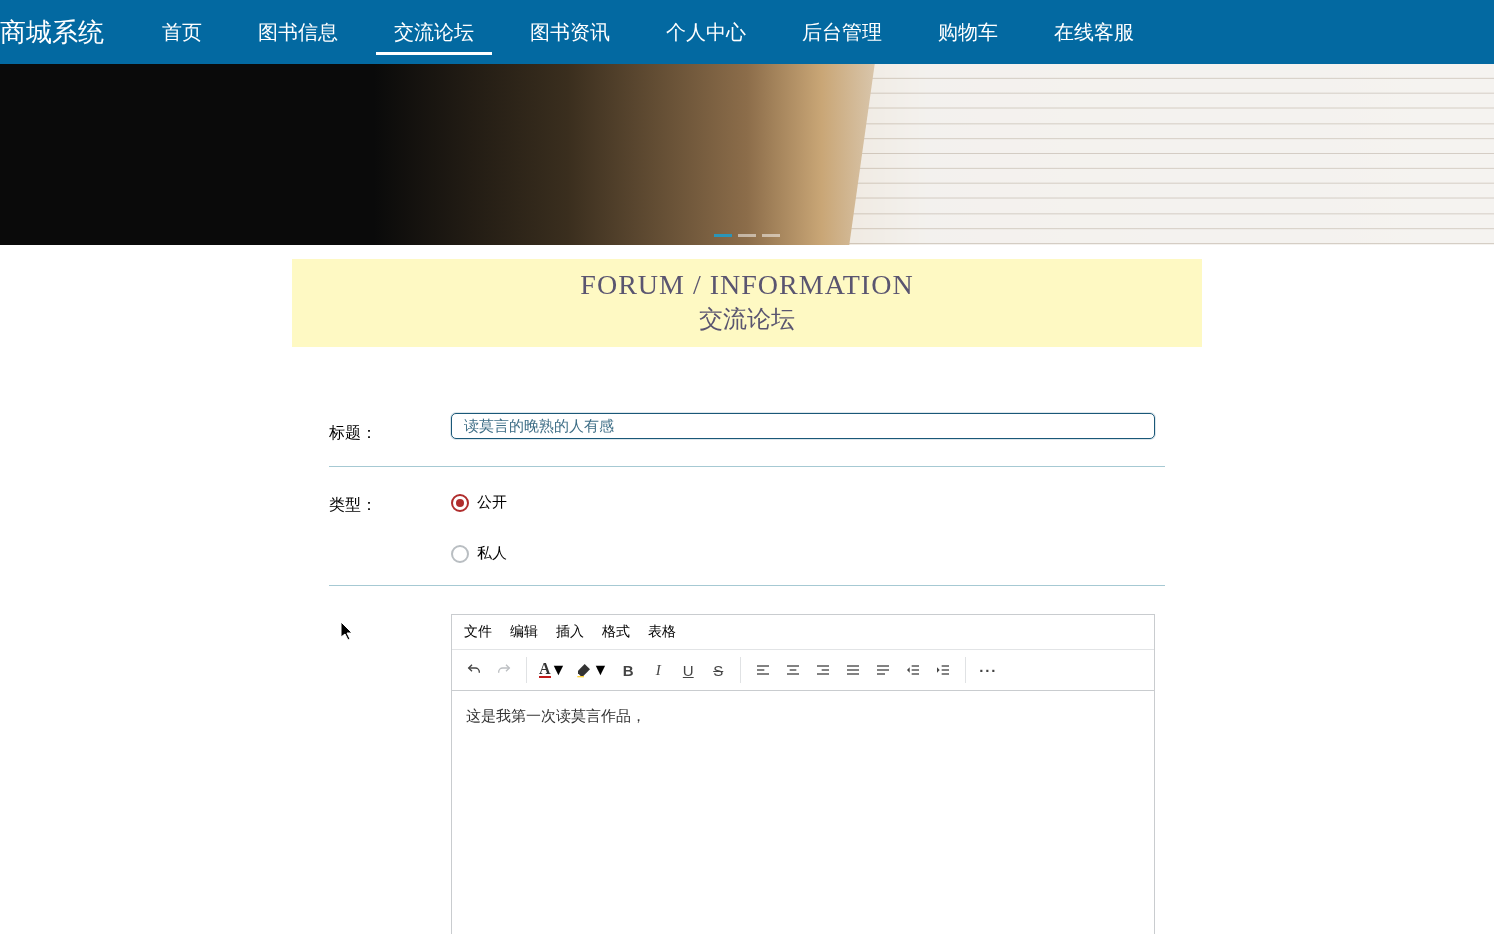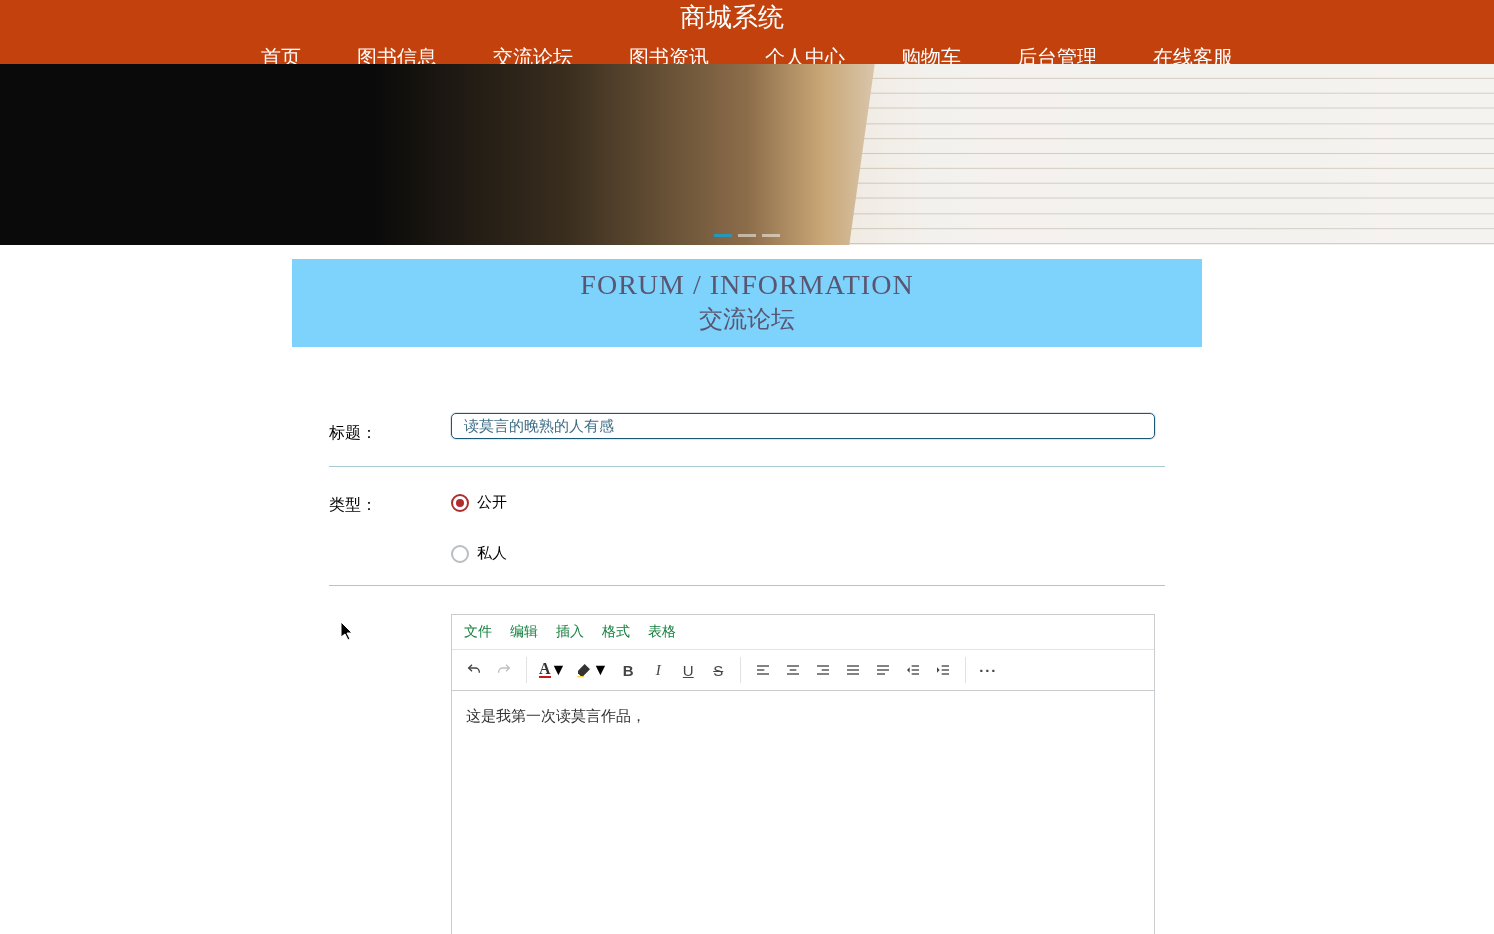--- a/index.html
+++ b/index.html
@@ -1,25 +1,24 @@
 <!DOCTYPE html>
 <html><head>
   <meta charset="utf-8">
   <style>
     * { margin: 0; padding: 0; box-sizing: border-box; }
     body { font-family: "Microsoft YaHei", Arial, sans-serif; background: #ffffff; }
 
     
     .navbar {
-      background: #c2410c;
+      background: #0369a1;
       height: 64px;
       display: flex;
       align-items: center;
       color: #fff;
-      flex-direction: column;
     }
     .brand {
       font-size: 26px;
       font-weight: 500;
       padding: 0 30px 0 0;
       white-space: nowrap;
     }
     .nav-items { display: flex; gap: 0; }
     .nav-item {
       padding: 0 28px;
@@ -71,21 +70,21 @@
       width: 18px;
       height: 3px;
       background: rgba(255,255,255,0.5);
     }
     .dot.active { background: #2b95b8; }
 
     
     .page-heading {
       margin: 14px auto 0;
       width: 910px;
-      background: #7dd3fc;
+      background: #fef9c3;
       text-align: center;
       padding: 10px 0 12px;
       color: #5a5570;
     }
     .page-heading .en {
       font-family: Georgia, 'Times New Roman', serif;
       font-size: 28px;
       letter-spacing: 1px;
     }
     .page-heading .zh {
@@ -153,21 +152,21 @@
       flex: 1;
       max-width: 704px;
       border: 1px solid #c9cccf;
       background: #fff;
     }
     .editor-menu {
       display: flex;
       gap: 18px;
       padding: 8px 12px;
       font-size: 14px;
-      color: #15803d;
+      color: #000000;
       border-bottom: 1px solid #e2e4e6;
     }
     .editor-menu span { cursor: pointer; }
     .editor-toolbar {
       display: flex;
       align-items: center;
       padding: 6px 8px;
       border-bottom: 1px solid #c9cccf;
       gap: 2px;
     }
@@ -233,22 +232,22 @@
 <body class="page-rel">
 
 <div class="navbar">
   <div class="brand">商城系统</div>
   <div class="nav-items">
     <div class="nav-item">首页</div>
     <div class="nav-item">图书信息</div>
     <div class="nav-item active">交流论坛</div>
     <div class="nav-item">图书资讯</div>
     <div class="nav-item">个人中心</div>
+    <div class="nav-item">后台管理</div>
     <div class="nav-item">购物车</div>
-    <div class="nav-item">后台管理</div>
     <div class="nav-item">在线客服</div>
   </div>
 </div>
 
 <div class="banner">
   <div class="carousel-dots">
     <div class="dot active"></div>
     <div class="dot"></div>
     <div class="dot"></div>
   </div>

